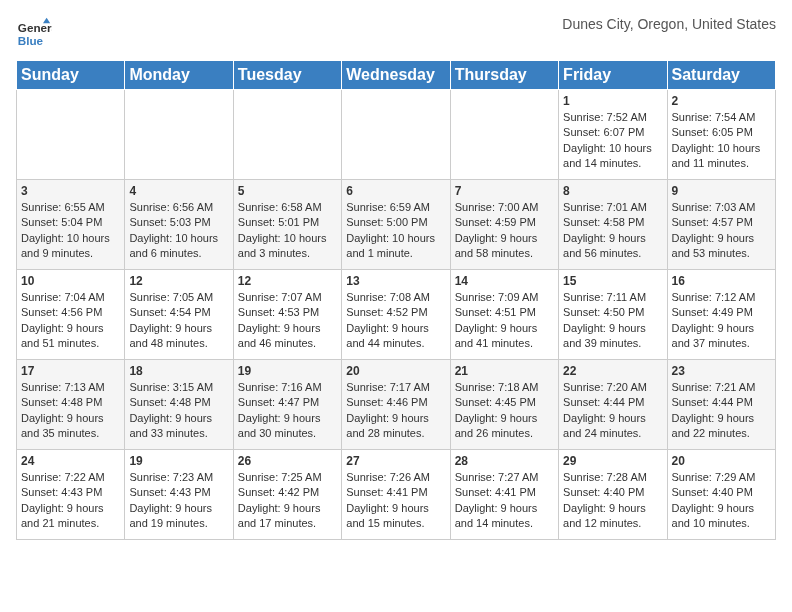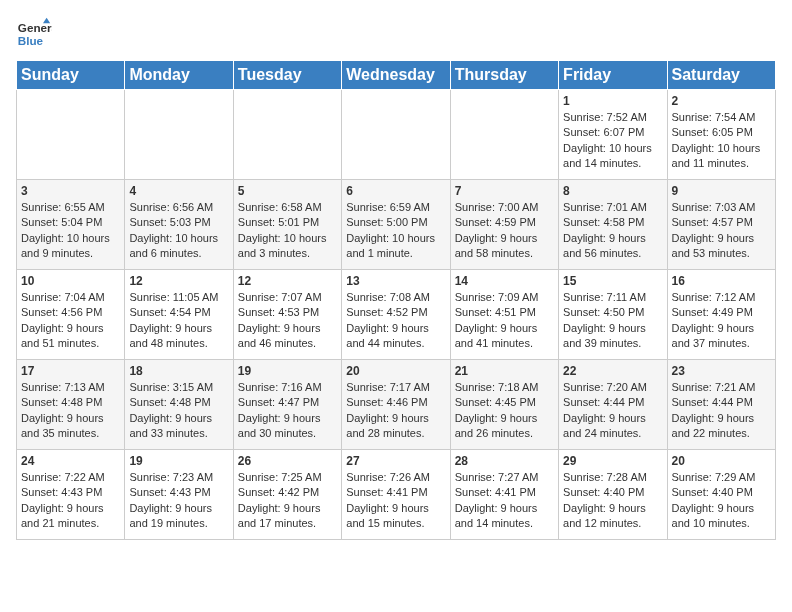--- a/index.html
+++ b/index.html
@@ -82,20 +82,21 @@
 
 <div class="header-area">
   <div class="logo">
     <svg class="logo-icon" viewBox="0 0 40 40">
       <text x="2" y="18" font-size="13" font-weight="bold" fill="#333" font-family="Arial">General</text>
       <text x="2" y="32" font-size="13" font-weight="bold" fill="#3a7fc1" font-family="Arial">Blue</text>
       <polygon points="30,8 38,8 34,2" fill="#3a7fc1"></polygon>
     </svg>
   </div>
   <div class="title-area">
+    <div class="location-title">Dunes City, Oregon, United States</div>
   </div>
 </div>
 
 <table class="calendar-table">
   <thead>
     <tr>
     <th>Sunday</th>
         <th>Monday</th>
         <th>Tuesday</th>
         <th>Wednesday</th>
@@ -170,21 +171,21 @@
       </tr>
       <tr>
         <td>
           <div class="day-number">10</div>
           <div class="day-info">Sunrise: 7:04 AM
 Sunset: 4:56 PM
 Daylight: 9 hours and 51 minutes.</div>
         </td>
         <td>
           <div class="day-number">12</div>
-          <div class="day-info">Sunrise: 11:05 AM
+          <div class="day-info">Sunrise: 7:05 AM
 Sunset: 4:54 PM
 Daylight: 9 hours and 48 minutes.</div>
         </td>
         <td>
           <div class="day-number">12</div>
           <div class="day-info">Sunrise: 7:07 AM
 Sunset: 4:53 PM
 Daylight: 9 hours and 46 minutes.</div>
         </td>
         <td>

